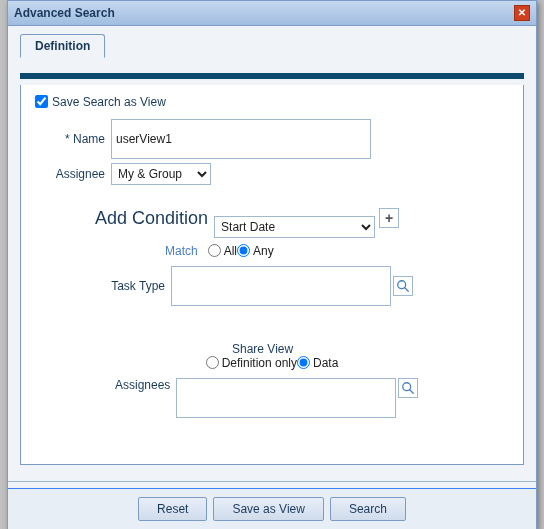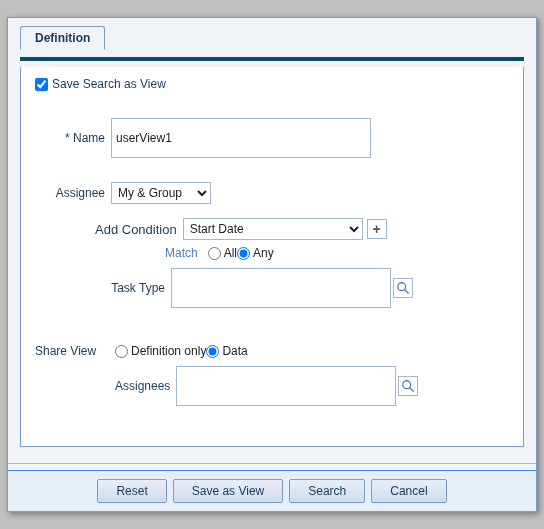--- a/index.html
+++ b/index.html
@@ -48,22 +48,22 @@
       line-height: 1;
     }
     .dialog-body {
       background: #f0f4f8;
       padding: 8px 12px 6px 12px;
     }
     .tabs {
       display: flex;
       align-items: flex-end;
       margin-bottom: 6px;
-      border-bottom: 4px solid #0c4a6e;
-      padding-bottom: 8px;
+      border-bottom: 6px solid #0c4a6e;
+      padding-bottom: 16px;
     }
     .tab {
       padding: 4px 14px;
       font-size: 12px;
       cursor: pointer;
       border: 1px solid #7a9cc7;
       background: #dde8f4;
       color: #1a3a5c;
       margin-right: 2px;
       border-bottom: none;
@@ -79,24 +79,24 @@
     .content-area {
       background: white;
       border: 1px solid #7a9cc7;
       border-top: none;
       padding: 10px 14px 10px 14px;
       min-height: 380px;
     }
     .row {
       display: flex;
       align-items: center;
-      margin-bottom: 24px;
+      margin-bottom: 4px;
     }
     .checkbox-row {
-      margin-bottom: 27px;
+      margin-bottom: 10px;
     }
     .label {
       color: #1a3a5c;
       font-size: 12px;
       white-space: nowrap;
     }
     input[type="text"] {
       border: 1px solid #a0b8d0;
       padding: 12px 4px;
       font-size: 12px;
@@ -123,24 +123,25 @@
     }
     .condition-row {
       display: flex;
       align-items: center;
       margin-bottom: 6px;
       padding-left: 60px;
     }
     .condition-label {
       color: #1a3a5c;
       margin-right: 6px;
-      font-size: 13px;
+      font-size: 18px;
     }
     .condition-select {
-      width: 180px;
+      width: 161px;
+      margin-top: 17px;
     }
     .add-btn {
       width: 20px;
       height: 20px;
       background: white;
       border: 1px solid #a0b8d0;
       cursor: pointer;
       font-size: 14px;
       font-weight: bold;
       color: #555;
@@ -205,30 +206,30 @@
       margin-left: 2px;
     }
     .search-icon-svg {
       width: 14px;
       height: 14px;
     }
     .share-section {
       display: flex;
       align-items: center;
       margin-bottom: 8px;
+      flex-direction: column;
     }
     .share-label {
       color: #1a3a5c;
       font-size: 12px;
       margin-right: 10px;
       width: 70px;
     }
     .assignees-row {
       display: flex;
-      align-items: center;
       padding-left: 80px;
     }
     .assignees-label {
       color: #1a3a5c;
       font-size: 12px;
       margin-right: 6px;
     }
     .assignees-input {
       width: 220px;
     }
@@ -252,20 +253,24 @@
       border: 1px solid #7a9cc7;
       color: #1a3a5c;
       cursor: pointer;
       border-radius: 2px;
     }
   </style>
 </head>
 <body>
 
 <div class="dialog">
+  <div class="dialog-titlebar">
+    <span class="dialog-title">Advanced Search</span>
+    <div class="close-btn">✕</div>
+  </div>
   <div class="dialog-body">
     <div class="tabs">
       <div class="tab active">Definition</div>
     </div>
     <div class="content-area">
 
       <div class="row checkbox-row">
         <input type="checkbox" checked="" id="saveView" style="">
         <label for="saveView" class="label">Save Search as View</label>
       </div>
@@ -349,15 +354,14 @@
         </div>
       </div>
 
     </div>
   </div>
   <hr class="separator">
   <div class="footer">
     <button class="footer-btn">Reset</button>
     <button class="footer-btn">Save as View</button>
     <button class="footer-btn">Search</button>
-    <button class="footer-btn">Cancel</button>
   </div>
 </div>
 
 </body></html>

